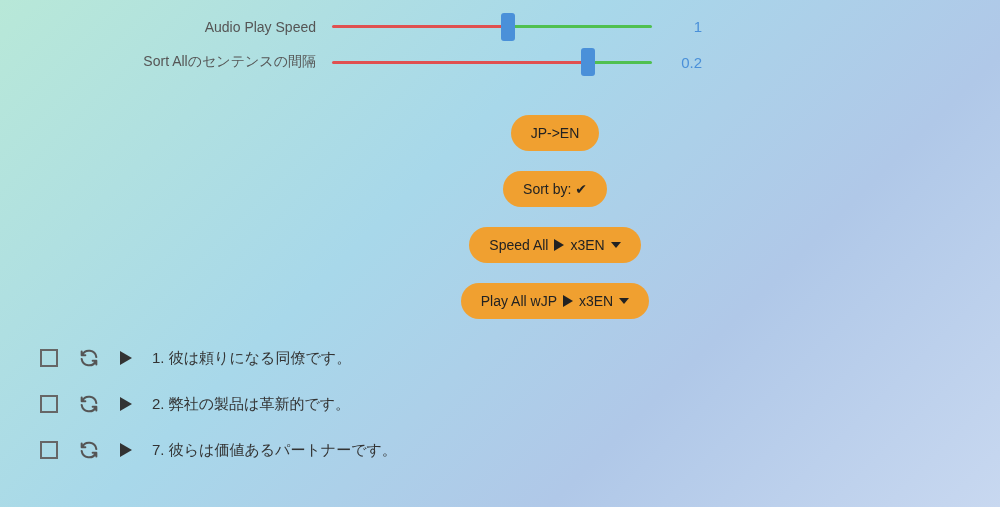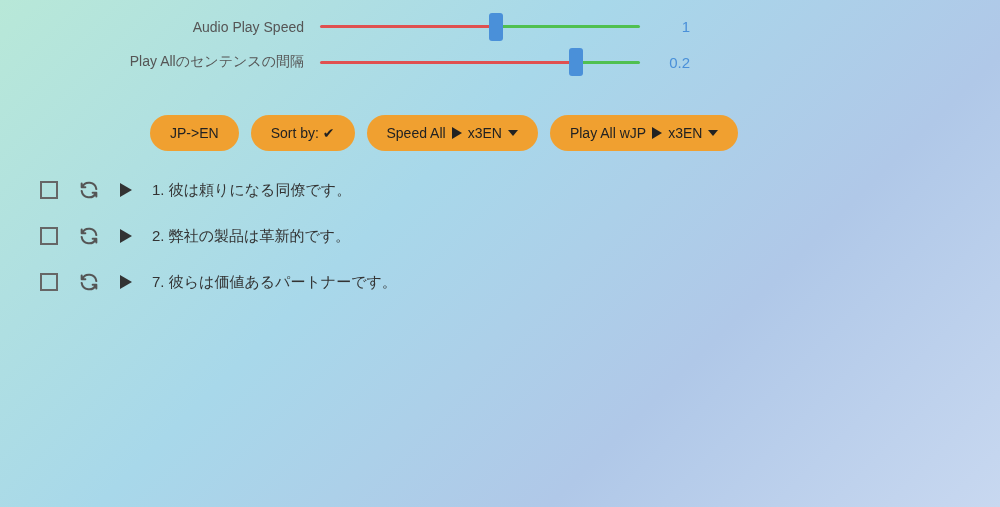--- a/index.html
+++ b/index.html
@@ -8,20 +8,21 @@
       width: 1000px;
       height: 507px;
       background: linear-gradient(135deg, #b8e8d8 0%, #a8d8ea 40%, #b0c8e8 70%, #c8d8f0 100%);
       font-family: 'Segoe UI', Arial, sans-serif;
       overflow: hidden;
       position: relative;
     }
 
     .slider-section {
       padding: 18px 40px 10px 40px;
+      margin-left: 12px;
     }
 
     .slider-row {
       display: flex;
       align-items: center;
       margin-bottom: 18px;
     }
 
     .slider-label {
       text-align: right;
@@ -68,23 +69,24 @@
       color: #4a90d9;
       font-size: 15px;
       min-width: 50px;
       text-align: right;
       padding-left: 16px;
     }
 
     .buttons-row {
       display: flex;
       align-items: center;
-      gap: 12px;
+      gap: 20px;
       padding: 16px 40px 20px 150px;
       flex-wrap: wrap;
+      flex-direction: column;
     }
 
     .btn-orange {
       background: #f0a030;
       color: #222;
       border: none;
       border-radius: 24px;
       padding: 10px 20px;
       font-size: 14px;
       cursor: pointer;
@@ -157,21 +159,21 @@
 <div class="slider-row">
       <div class="slider-label">Audio Play Speed</div>
       <div class="slider-track-container">
         <div class="slider-track-red" style="width: 55%;"></div>
         <div class="slider-track-green" style="left: 55%; width: 45%;"></div>
         <div class="slider-thumb" style="left: 55%;"></div>
       </div>
       <div class="slider-value">1</div>
     </div>
     <div class="slider-row">
-      <div class="slider-label">Play Allのセンテンスの間隔</div>
+      <div class="slider-label">Sort Allのセンテンスの間隔</div>
       <div class="slider-track-container">
         <div class="slider-track-red" style="width: 80%;"></div>
         <div class="slider-track-green" style="left: 80%; width: 20%;"></div>
         <div class="slider-thumb" style="left: 80%;"></div>
       </div>
       <div class="slider-value">0.2</div>
     </div>
   </div>
 
 <div class="buttons-row">

